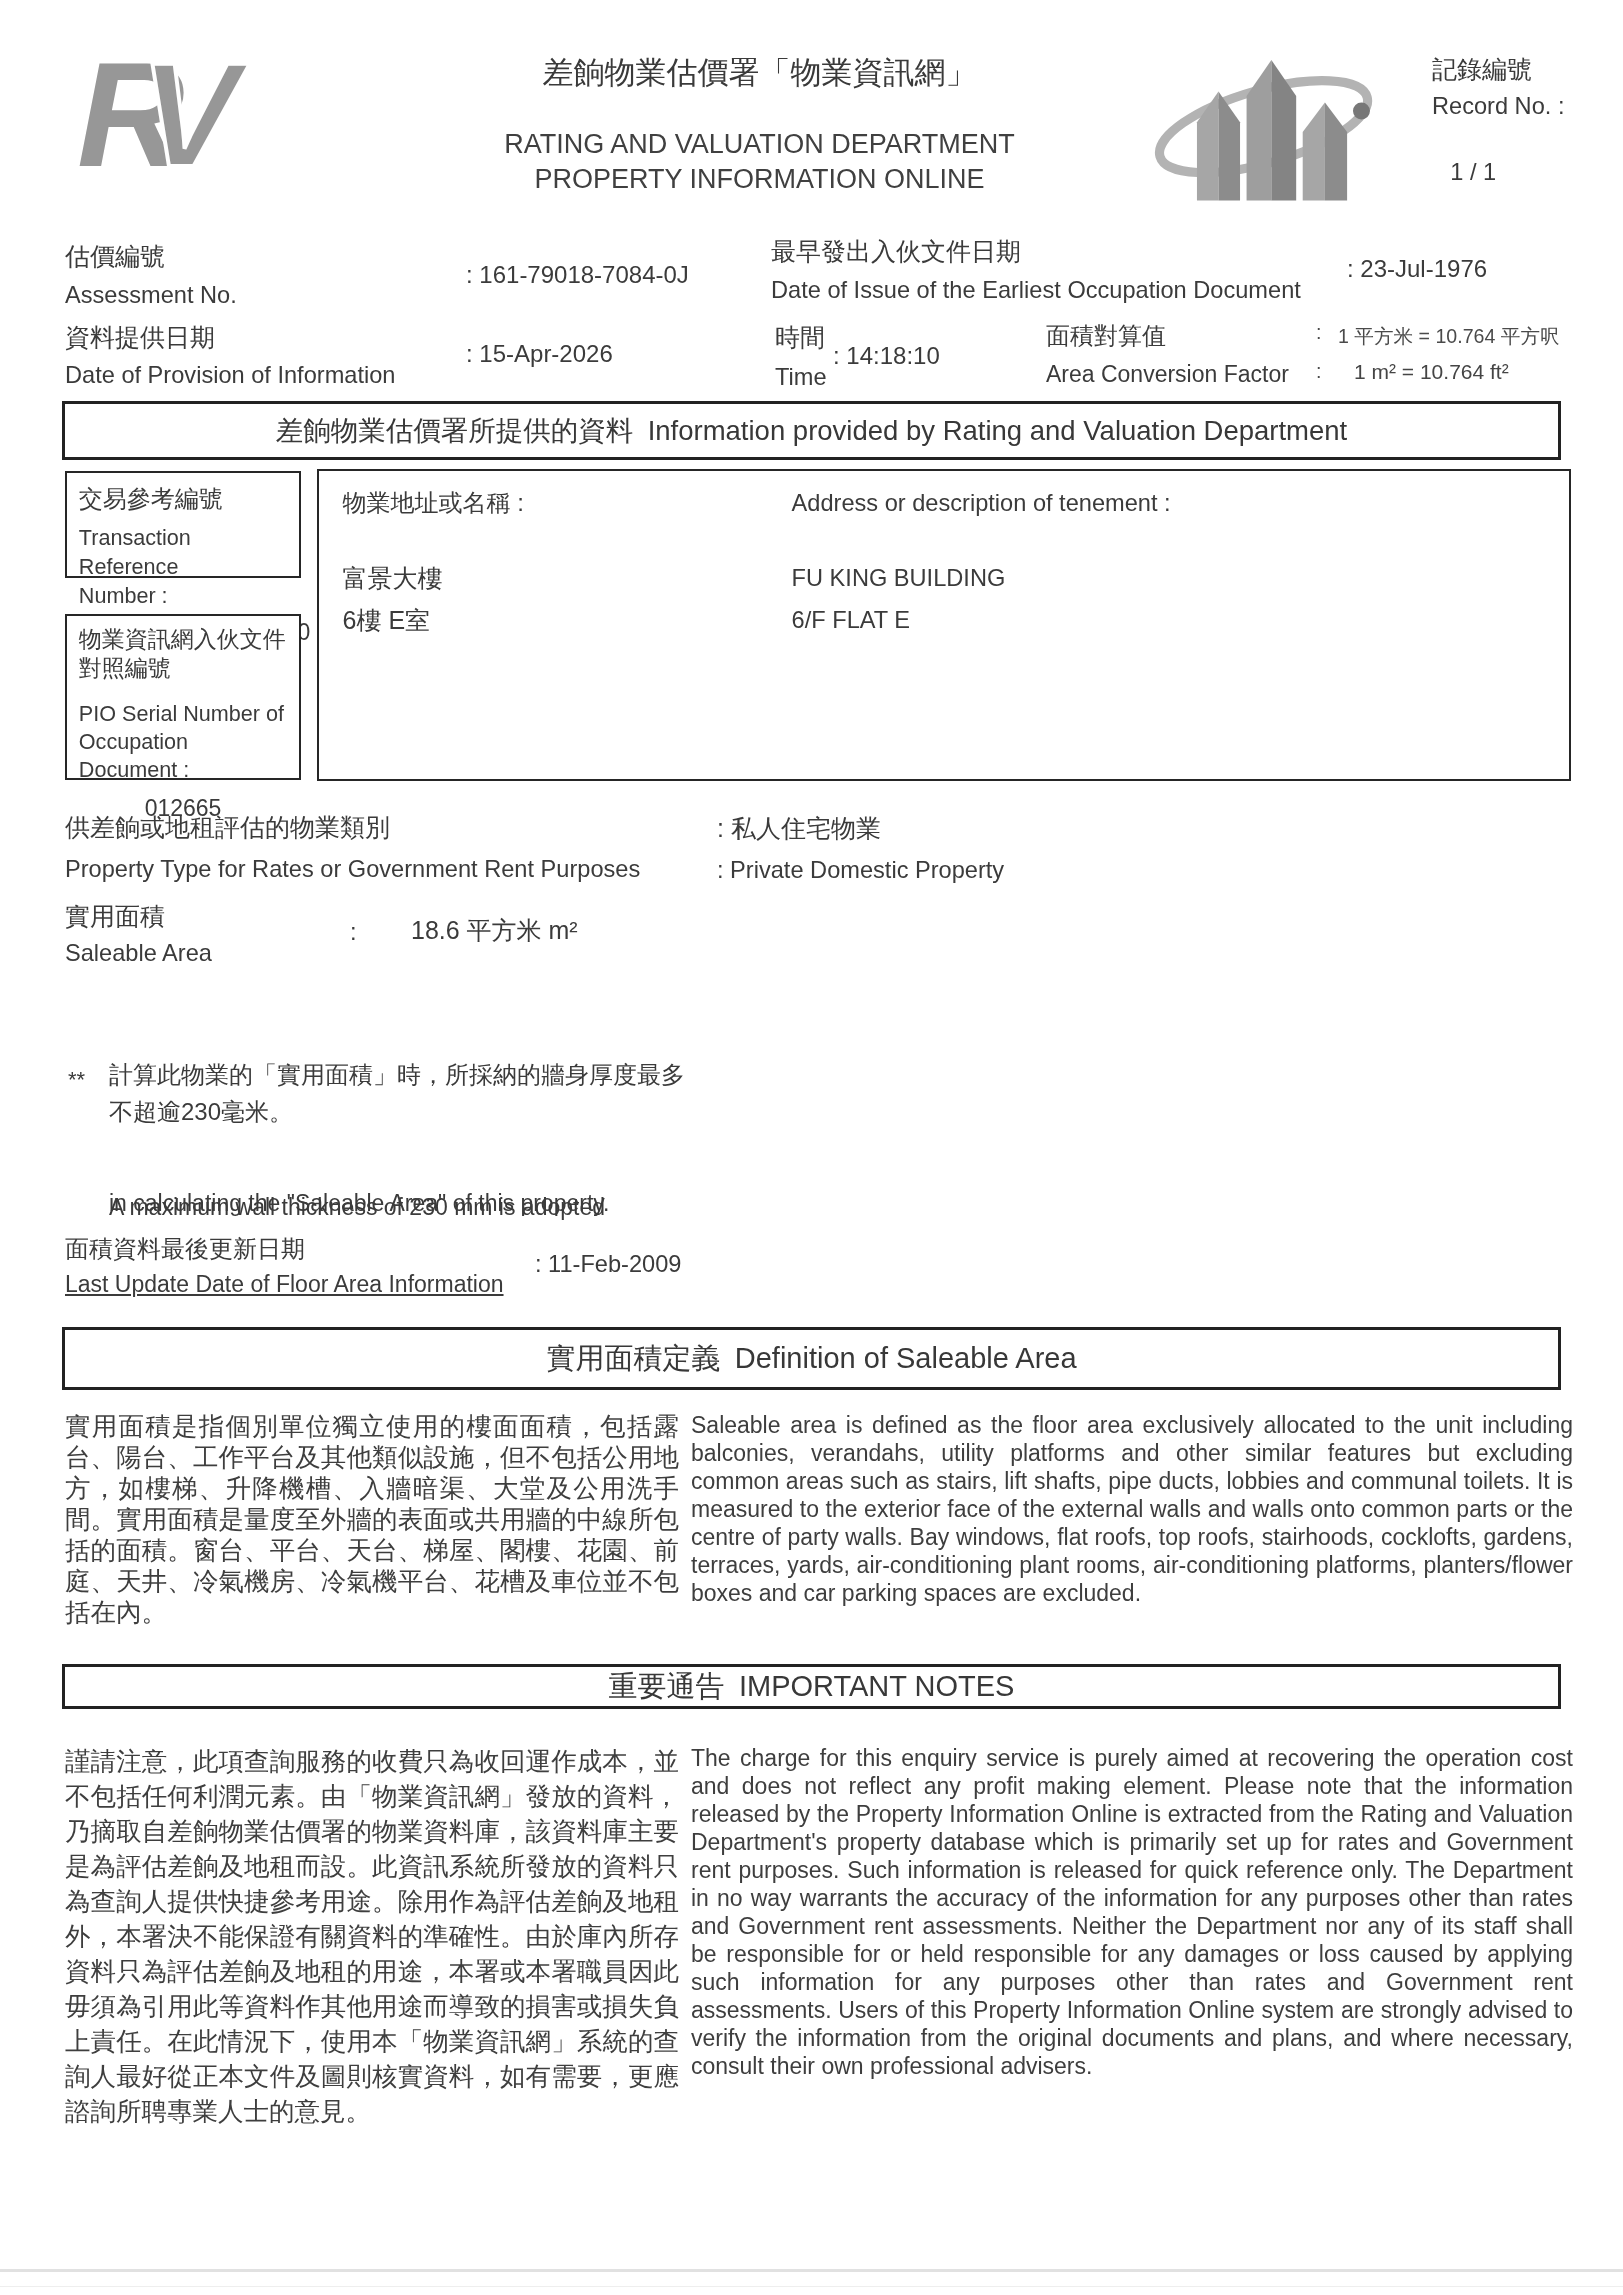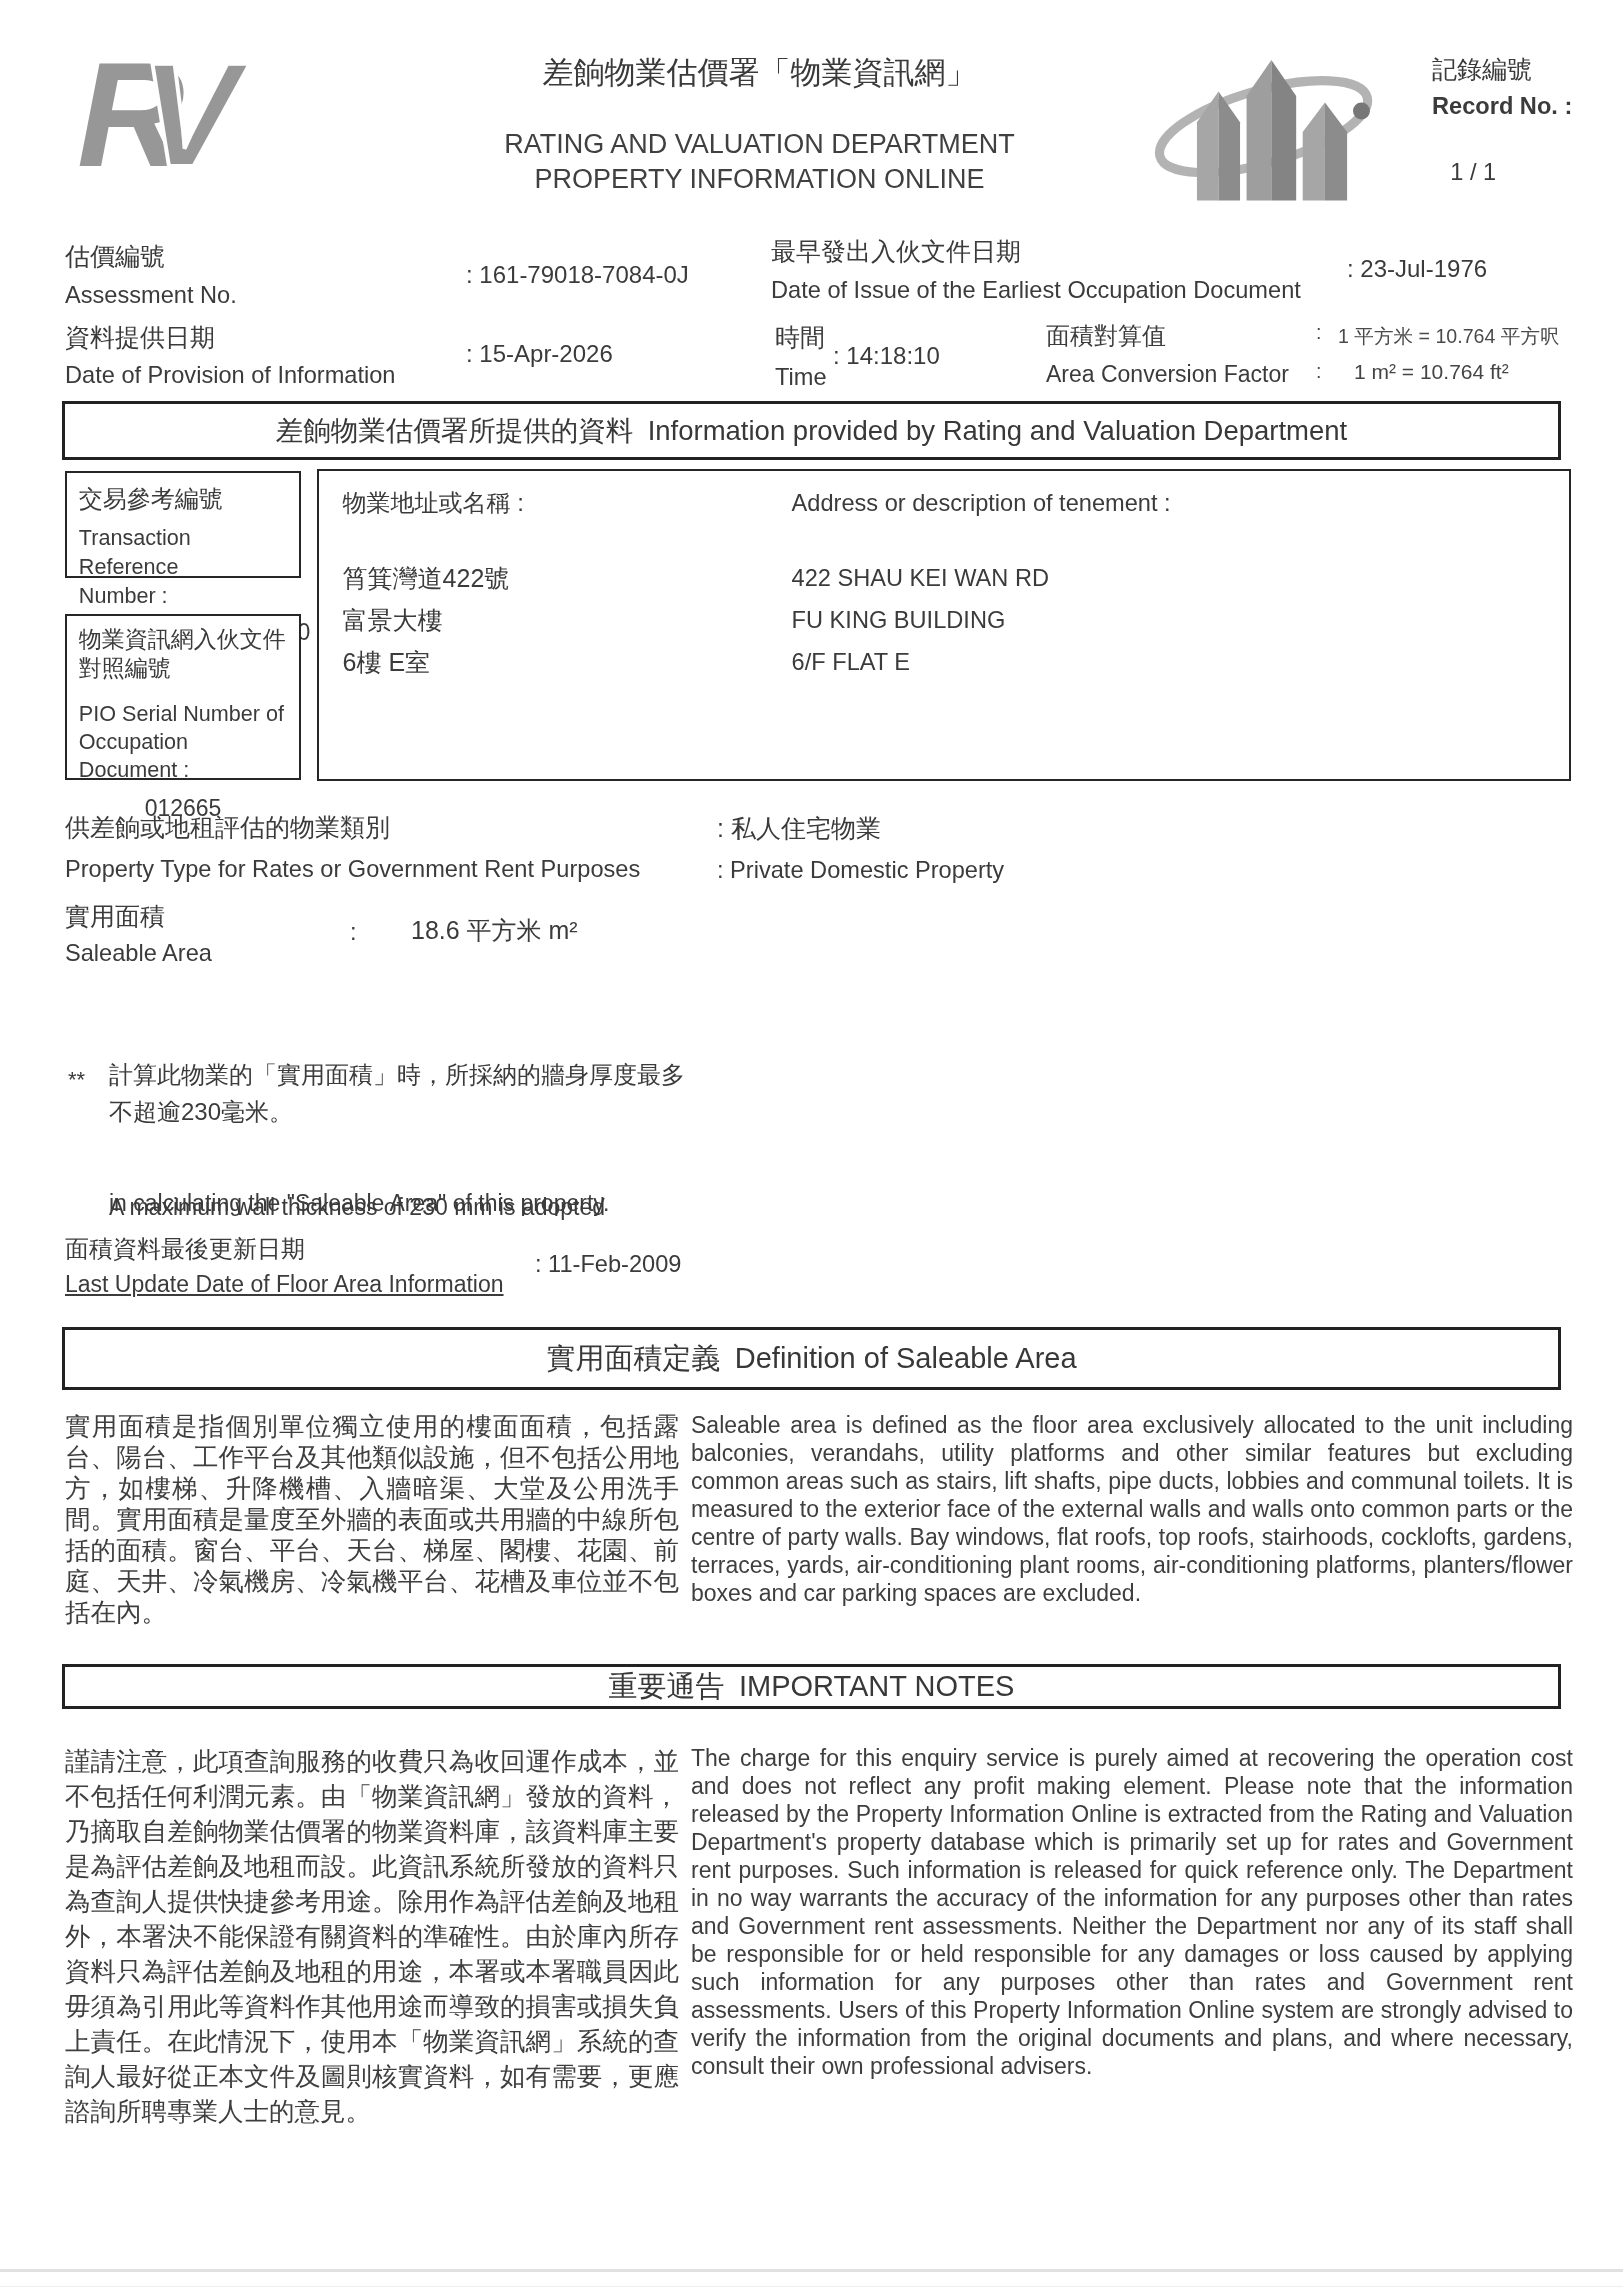--- a/index.html
+++ b/index.html
@@ -49,21 +49,21 @@
   <polygon points="103,255 103,88 136,135 136,255" fill="#8c8c8c"></polygon>
   <polygon points="146,255 146,95 184,40 184,255" fill="#9e9e9e"></polygon>
   <polygon points="184,255 184,40 222,95 222,255" fill="#848484"></polygon>
   <polygon points="232,255 232,150 266,105 266,255" fill="#a6a6a6"></polygon>
   <polygon points="266,255 266,105 300,150 300,255" fill="#8c8c8c"></polygon>
   <circle cx="322" cy="118" r="13" fill="#777777"></circle>
 </svg>
 
 <div class="abs" style="left:1432px;top:54px;">
   <div class="zh38">記錄編號</div>
-  <div class="en36" style="margin-top:6.5px;font-weight:bold;">Record No. :</div>
+  <div class="en36" style="margin-top:6.5px;">Record No. :</div>
   <div class="en36" style="margin-top:37px;padding-left:18.3px;">1  /  1</div>
 </div>
 
 <div class="abs zh38" style="left:65px;top:241px;">估價編號</div>
 <div class="abs en36" style="left:65px;top:281px;">Assessment No.</div>
 <div class="abs val37" style="left:466px;top:261px;">: 161-79018-7084-0J</div>
 
 <div class="abs zh38" style="left:65px;top:322px;">資料提供日期</div>
 <div class="abs en36" style="left:65px;top:361px;">Date of Provision of Information</div>
 <div class="abs val37" style="left:466px;top:340px;">: 15-Apr-2026</div>
@@ -103,24 +103,20 @@
   <div style="font-size:23px;margin-top:10.5px;text-align:center;">012665</div>
 </div>
 
 <div class="abs boxed" style="left:317px;top:469px;width:1254px;height:312px;padding:17px 0 0 23.6px;">
   <div class="addr-row" style="height:46px;">
     <span class="zh37">物業地址或名稱 :</span>
     <span class="addr-en en36">Address or description of tenement :</span>
   </div>
   <div style="height:29px;"></div>
   <div class="addr-row">
-    <span class="zh38">筲箕灣道422號</span>
-    <span class="addr-en en36">422 SHAU KEI WAN RD</span>
-  </div>
-  <div class="addr-row">
     <span class="zh38">富景大樓</span>
     <span class="addr-en en36">FU KING BUILDING</span>
   </div>
   <div class="addr-row">
     <span class="zh38">6樓 E室</span>
     <span class="addr-en en36">6/F FLAT E</span>
   </div>
 </div>
 
 <div class="abs zh38" style="left:65px;top:812px;">供差餉或地租評估的物業類別</div>

